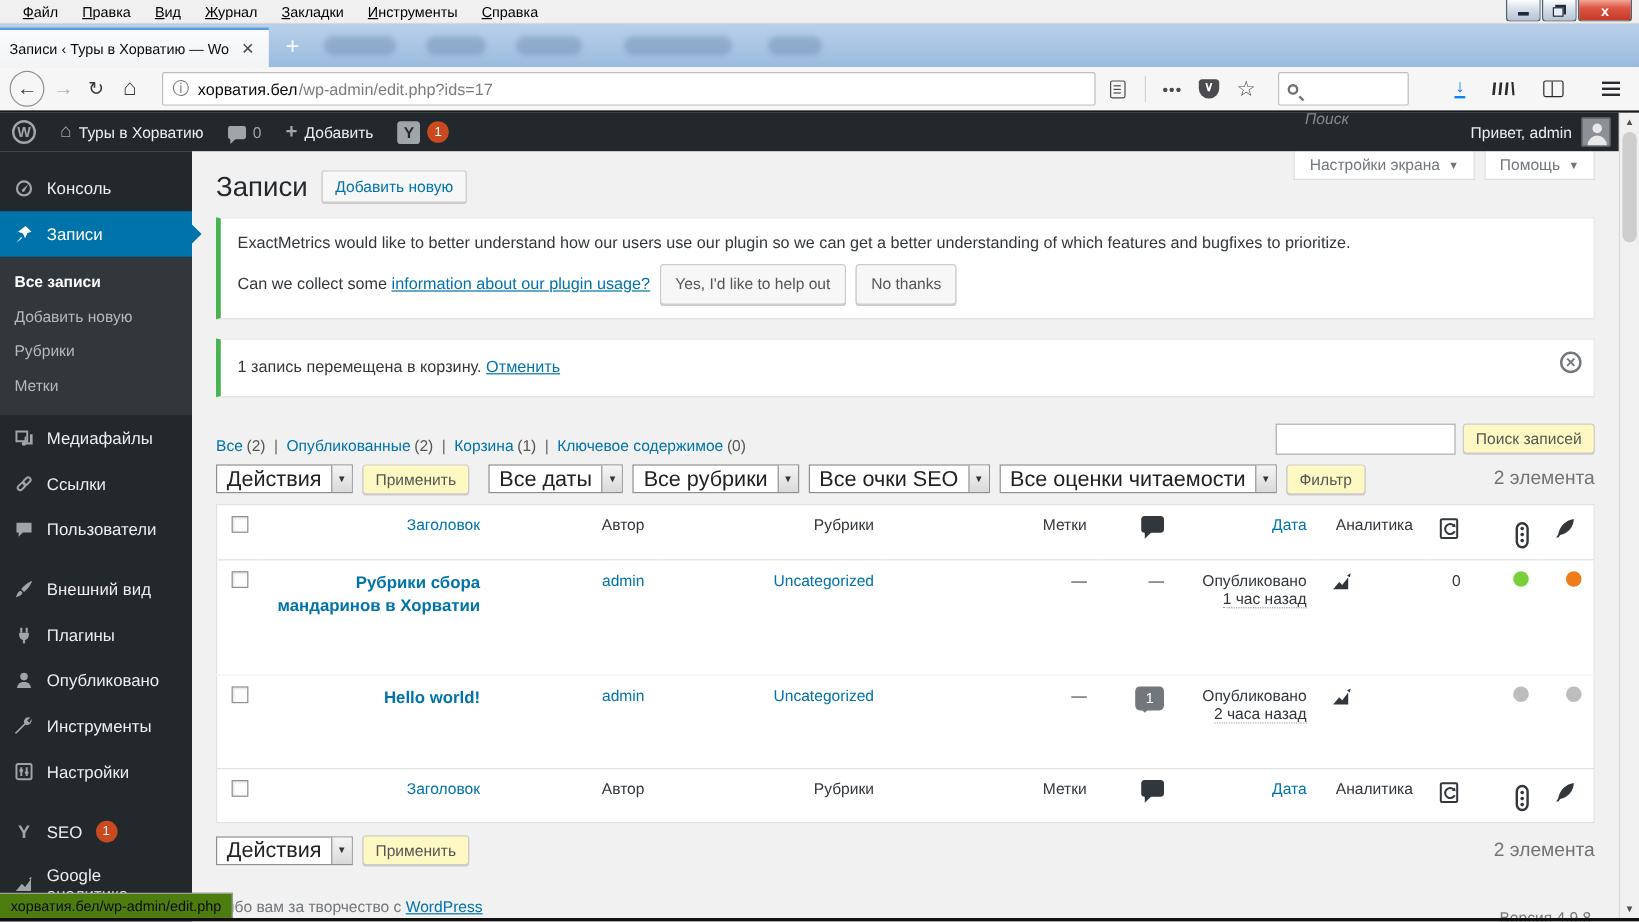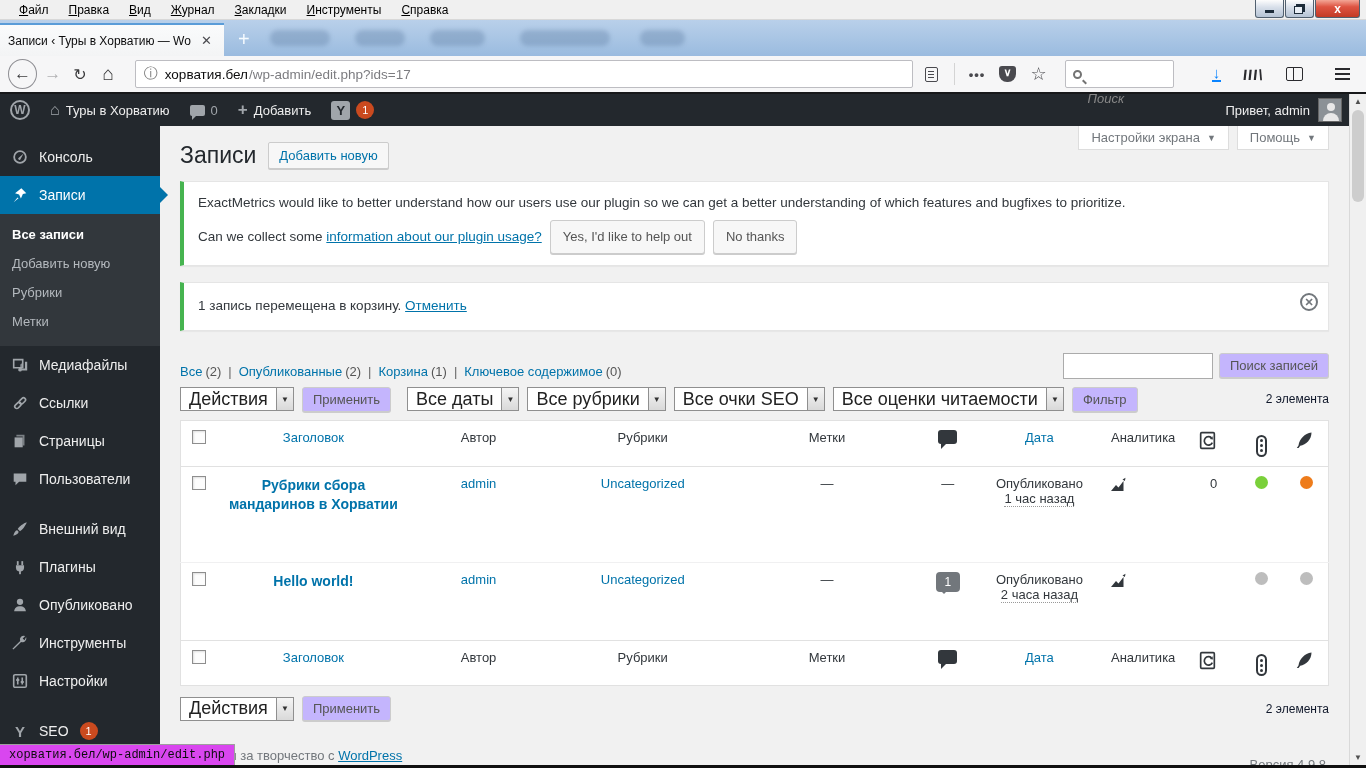--- a/index.html
+++ b/index.html
@@ -99,30 +99,30 @@
   .dismiss { position:absolute; right:10px; top:10px; width:18px; height:18px; border:2px solid #72777c; border-radius:50%; color:#72777c; font-size:11px; font-weight:bold; display:flex; align-items:center; justify-content:center; }
 
   .views-row { display:flex; align-items:flex-end; margin-top:22px; }
   .views { font-size:13px; color:#444; display:flex; flex-wrap:wrap; align-items:center; }
   .views a { color:#0073aa; text-decoration:none; }
   .views .cnt { color:#555; margin-left:3px; }
   .views .sep { margin:0 7px; color:#666; }
   .views .sep:after { content:"|"; }
   .search-box { margin-left:auto; display:flex; gap:6px; align-items:center; }
   .search-input { width:150px; height:26px; border:1px solid #ababab; background:#fff; }
-  .wp-btn { background:#c4b5fd; border:1px solid #ccc; border-radius:3px; color:#555; font-size:13px; padding:4px 10px; box-shadow:0 1px 0 #ccc; }
+  .wp-btn { background:#fef9c3; border:1px solid #ccc; border-radius:3px; color:#555; font-size:13px; padding:4px 10px; box-shadow:0 1px 0 #ccc; }
 
   .tablenav { display:flex; align-items:center; margin-top:8px; gap:8px; }
   .select { display:flex; align-items:center; border:1px solid #8f8f8f; background:#fff; height:24px; }
   .select .sel-label { padding:0 8px; font-size:18px; color:#222; white-space:nowrap; }
   .select .sel-btn { width:17px; height:100%; border-left:1px solid #8f8f8f; background:linear-gradient(#f5f5f5,#d9d9d9); display:flex; align-items:center; justify-content:center; font-size:8px; color:#333; }
-  .count-right { margin-left:auto; font-size:12px; color:#0f172a; }
+  .count-right { margin-left:auto; font-size:16px; color:#737373; }
 
   table.posts { width:100%; border-collapse:collapse; background:#fff; margin-top:8px; table-layout:fixed; }
-  table.posts th, table.posts td { text-align:center; vertical-align:top; padding:9px 10px; font-size:13px; color:#32373c; font-weight:normal; }
+  table.posts th, table.posts td { text-align:right; vertical-align:top; padding:9px 10px; font-size:13px; color:#32373c; font-weight:normal; }
   thead th, tfoot th { border-bottom:1px solid #e1e1e1; font-size:14px; }
   tfoot th { border-bottom:none; border-top:1px solid #e1e1e1; }
   table.posts { border:1px solid #e1e1e1; }
   .sortable { color:#0073aa; text-decoration:none; }
   .checkbox { display:inline-block; width:14px; height:14px; border:1px solid #8e8e8e; background:#fdfdfd; box-shadow:inset 1px 1px 2px rgba(0,0,0,.12); }
   .row-title { color:#0073aa; font-weight:bold; font-size:14px; text-decoration:none; line-height:1.4; }
   td a.cell-link { color:#0073aa; text-decoration:none; }
   tr.post-row-1 td { height:96px; }
   tr.post-row-2 td { height:78px; border-top:1px solid #f0f0f1; }
   .date-rel { border-bottom:1px dotted #999; color:#32373c;margin-top:44px; }
@@ -133,21 +133,21 @@
   .traffic { width:11px; height:22px; border:2px solid #32373c; border-radius:6px; display:inline-flex; flex-direction:column; align-items:center; justify-content:space-evenly; }
   .traffic i { width:3px; height:3px; border-radius:50%; background:#32373c; }
   .dot { width:13px; height:13px; border-radius:50%; display:inline-block; }
 
   .bottom-nav { display:flex; align-items:center; gap:8px; margin-top:10px; }
 
   
   .footer-thanks { position:absolute; left:158px; bottom:5px; font-size:13px; color:#72777c; z-index:15; }
   .footer-thanks a { color:#0073aa; }
   .footer-version { position:absolute; right:40px; bottom:-4px; font-size:13px; color:#72777c; z-index:15; }
-  .statusbar { position:absolute; left:0; bottom:3px; background:#d946ef; border:1px solid #9e9e9e; border-left:none; border-bottom:none; padding:3px 9px; font-size:12px; color:#0c0c0d; z-index:55;font-family:Liberation Mono, monospace; }
+  .statusbar { position:absolute; left:0; bottom:3px; background:#4d7c0f; border:1px solid #9e9e9e; border-left:none; border-bottom:none; padding:3px 9px; font-size:12px; color:#0c0c0d; z-index:55; }
   .bottom-black { position:absolute; left:0; right:0; bottom:0; height:3px; background:#101010; z-index:56; }
 
   
   .scrollbar { position:absolute; top:94px; right:0; bottom:3px; width:17px; background:#f0f0f0; border-left:1px solid #d9d9d9; z-index:45; }
   .sb-arrow { height:15px; display:flex; align-items:center; justify-content:center; font-size:8px; color:#505050; }
   .sb-arrow.down { position:absolute; bottom:0; left:0; right:0; }
   .sb-thumb { position:absolute; top:16px; left:2px; right:2px; height:92px; background:#cdcdcd; border-radius:7px; }
 
   svg { display:block; }
 </style>
@@ -286,29 +286,20 @@
   <div class="sm-item">
     <span class="ic">
       <svg width="18" height="18" viewBox="0 0 20 20" fill="none" stroke="currentColor" stroke-width="1.8">
           <g transform="rotate(-45 10 10)">
             <rect x="2.5" y="8" width="8" height="4.5" rx="2.2"></rect>
             <rect x="9.5" y="8" width="8" height="4.5" rx="2.2"></rect>
           </g>
         </svg>
     </span>
     <span>Ссылки</span>
-  </div>
-  <div class="sm-item">
-    <span class="ic">
-      <svg width="18" height="18" viewBox="0 0 20 20" fill="currentColor">
-          <path d="M6 3h9v12h-2V5H6z" opacity=".7"></path>
-          <rect x="4" y="6" width="9" height="11"></rect>
-        </svg>
-    </span>
-    <span>Страницы</span>
   </div>
   <div class="sm-item">
     <span class="ic">
       <svg width="18" height="18" viewBox="0 0 20 20" fill="currentColor">
           <path d="M3 4h14v9H9l-4 4v-4H3z"></path>
         </svg>
     </span>
     <span>Пользователи</span>
   </div>
   <div class="sm-gap"></div>

